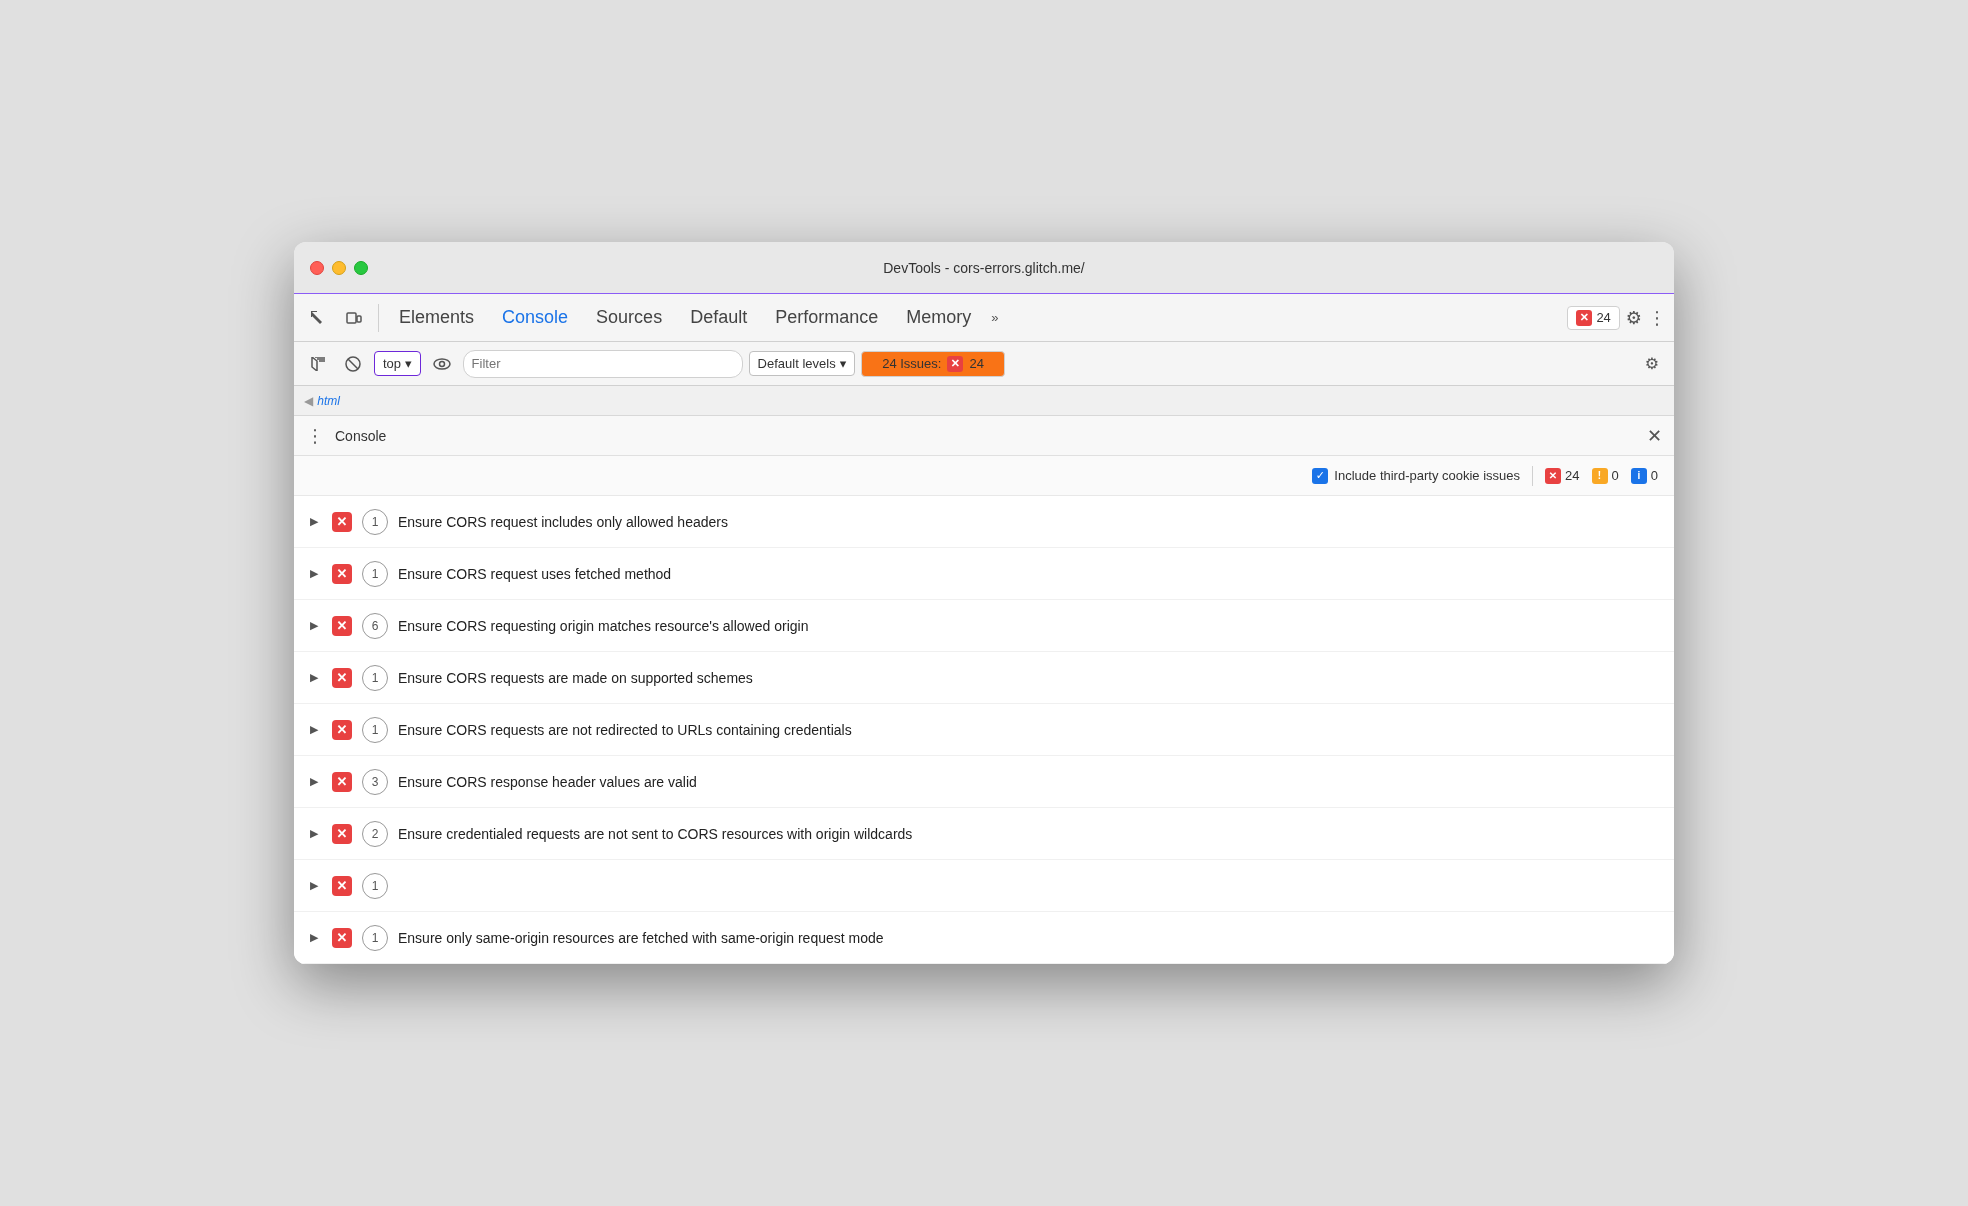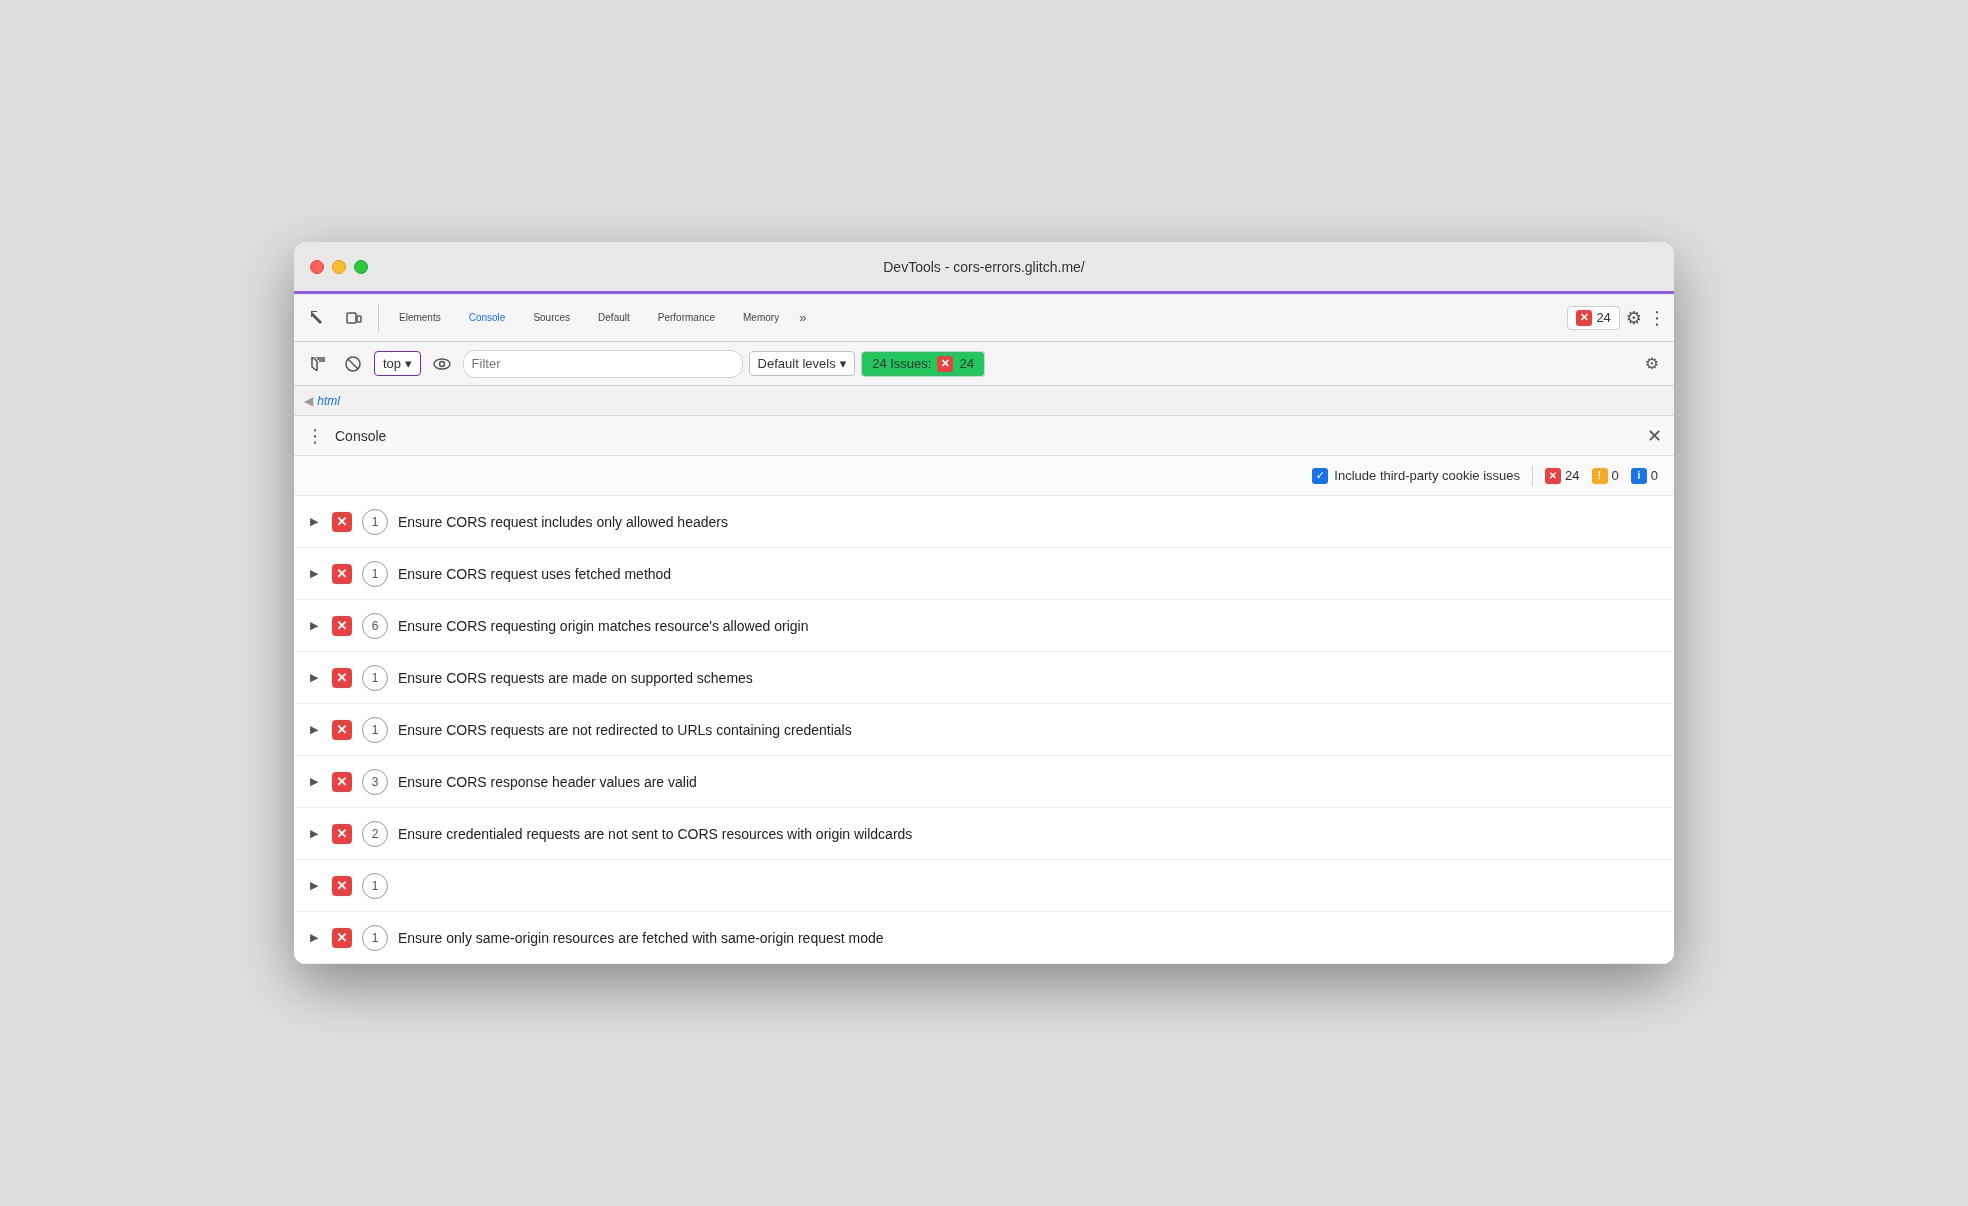--- a/index.html
+++ b/index.html
@@ -21,21 +21,21 @@
       display: flex;
       flex-direction: column;
     }
     
     .title-bar {
       background: #e8e8e8;
       height: 52px;
       display: flex;
       align-items: center;
       padding: 4px 16px;
-      border-bottom: 3px solid #8b5cf6;
+      border-bottom: 1px solid #8b5cf6;
       position: relative;
     }
     .traffic-lights {
       display: flex;
       gap: 8px;
       align-items: center;
     }
     .traffic-light {
       width: 14px;
       height: 14px;
@@ -75,21 +75,21 @@
       font-size: 16px;
     }
     .toolbar-sep {
       width: 1px;
       height: 28px;
       background: #d0d0d0;
       margin: 0 4px;
     }
     .tab-item {
       padding: 6px 12px;
-      font-size: 10px;
+      font-size: 18px;
       color: #444;
       cursor: pointer;
       border-radius: 4px;
       white-space: nowrap;
     }
     .tab-item.active {
       color: #1a73e8;
       font-weight: 500;
     }
     .tab-more {
@@ -208,22 +208,22 @@
       cursor: pointer;
       font-size: 13px;
       color: #333;
     }
     .issues-badge {
       display: flex;
       align-items: center;
       gap: 6px;
       border: 1px solid #d0d0d0;
       border-radius: 4px;
-      padding: 4px 10px;
-      background: #22c55e;
+      padding: 4px 20px;
+      background: #f97316;
       font-size: 13px;
       color: #333;
       cursor: pointer;
     }
     .console-toolbar-right {
       margin-left: auto;
     }
     
     .breadcrumb-bar {
       background: #f0f0f0;

